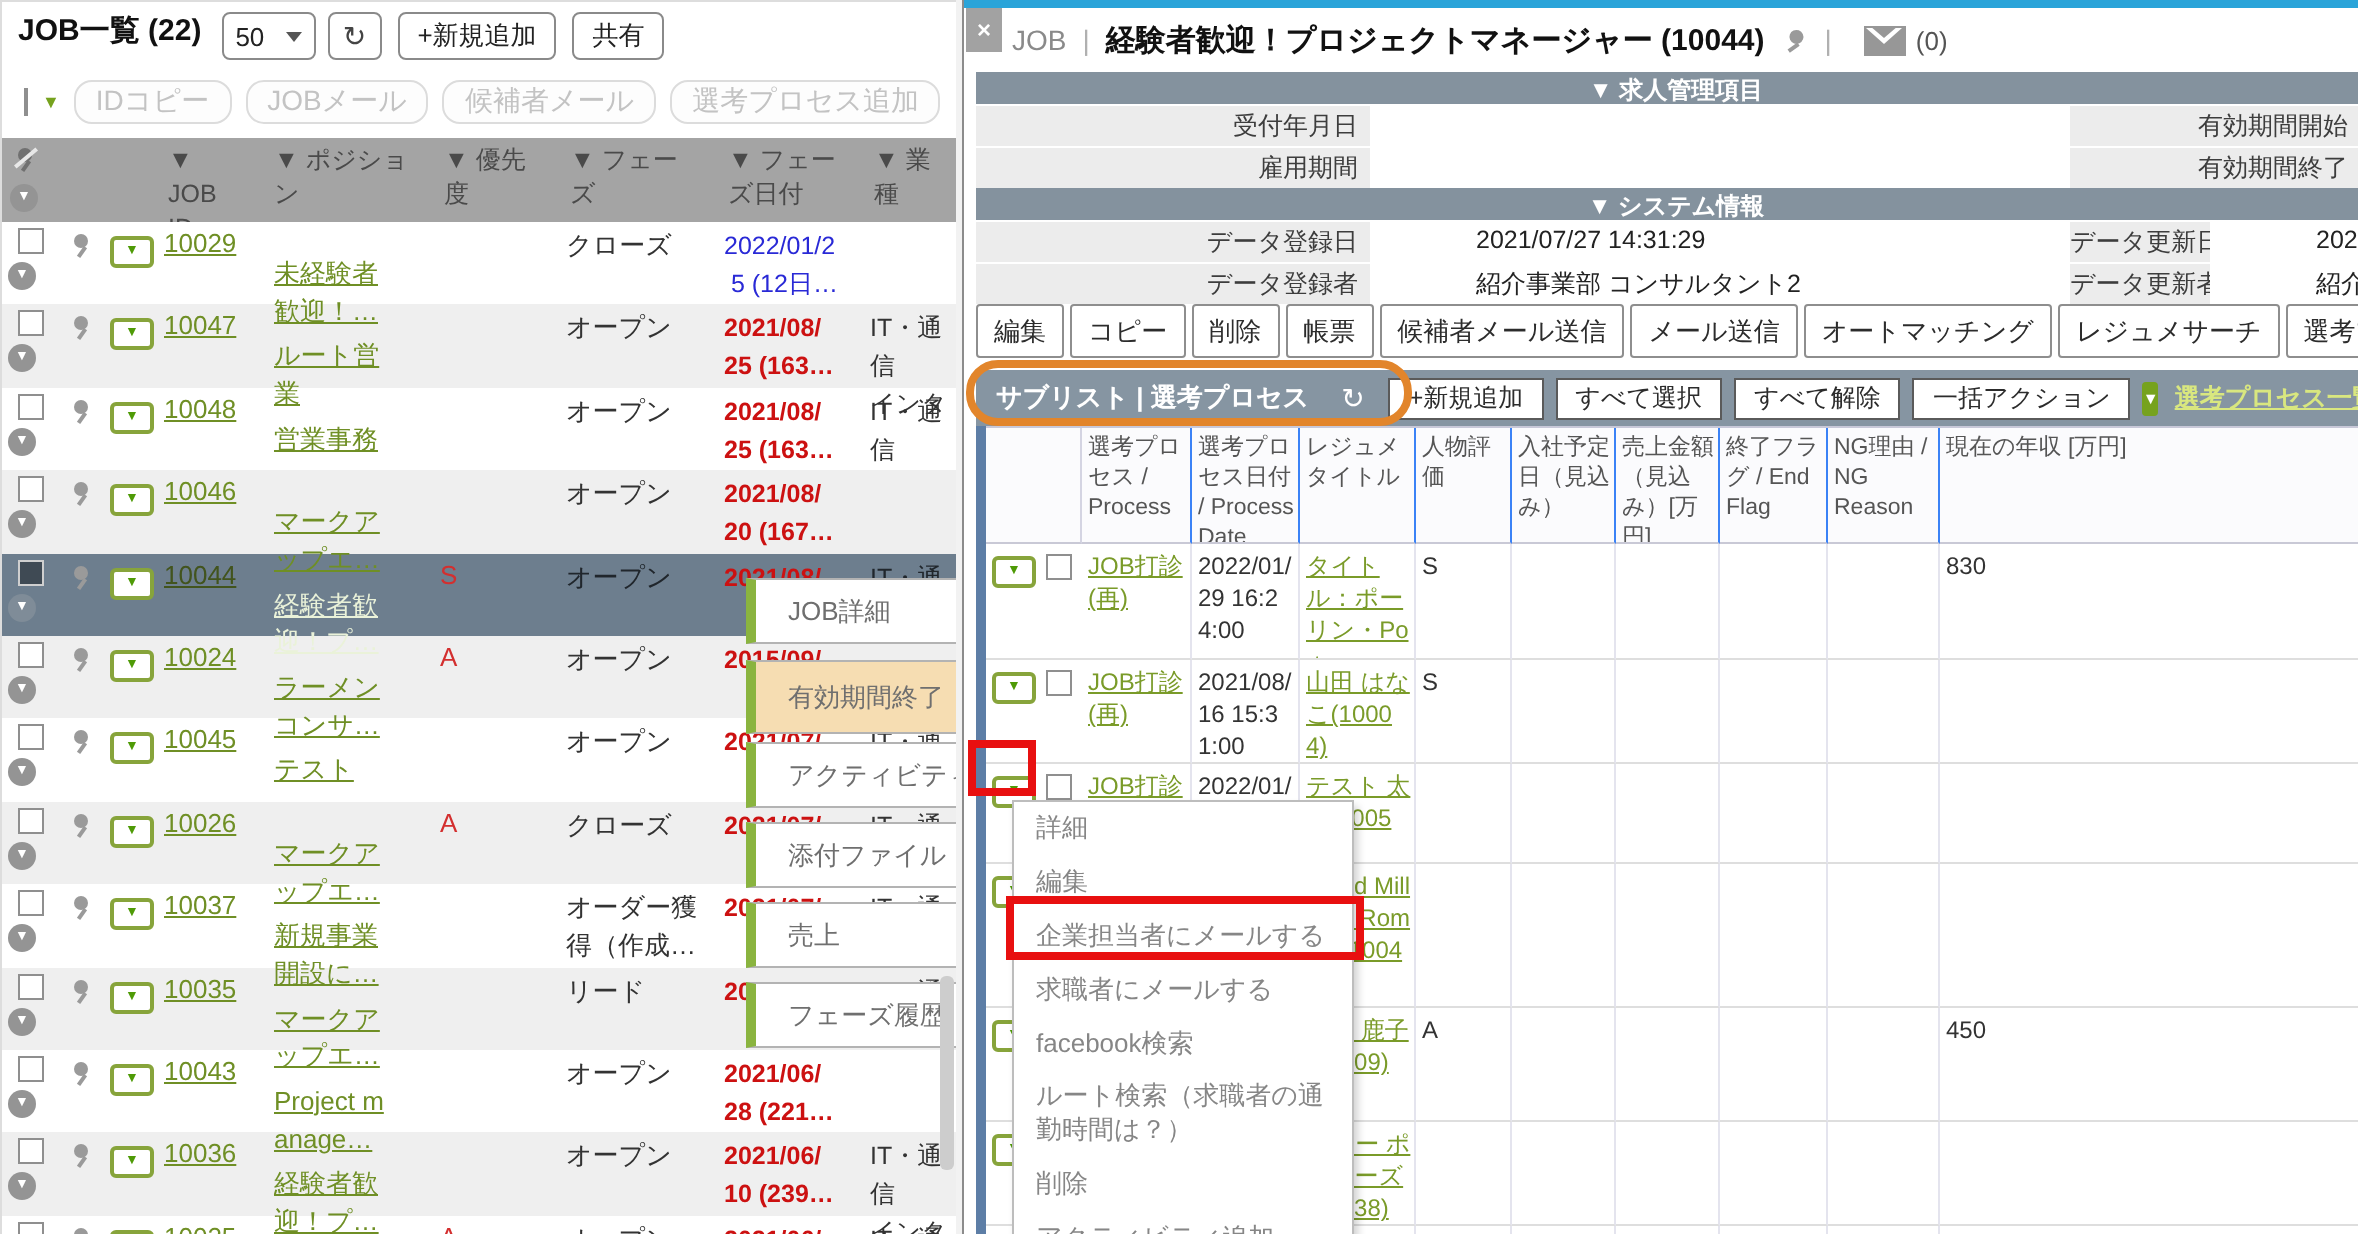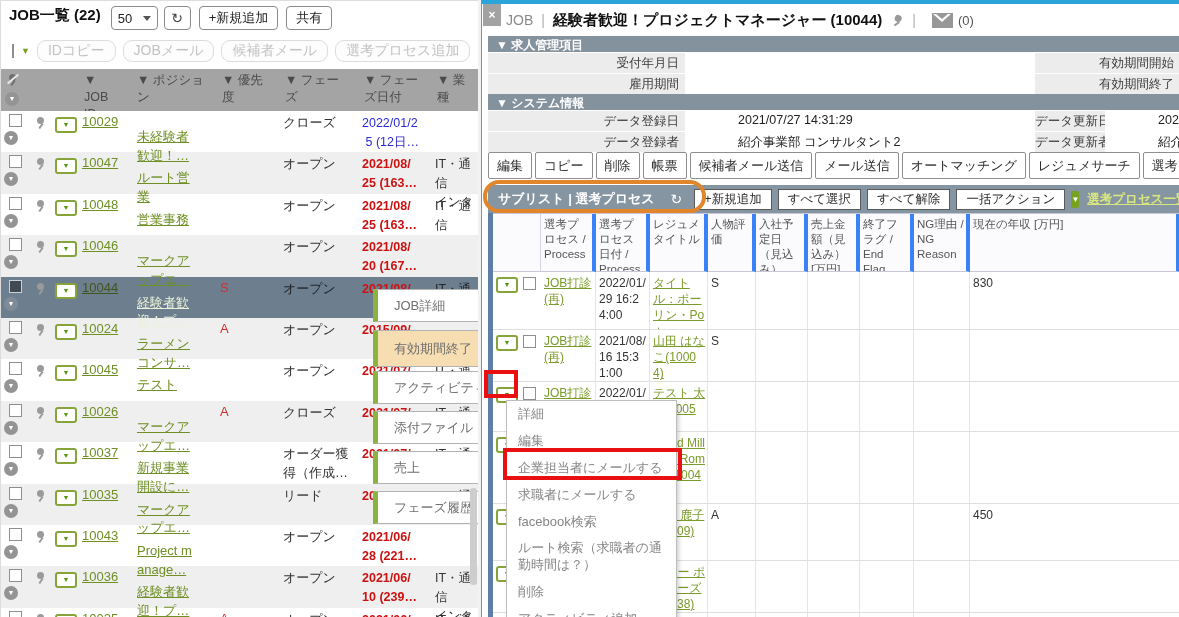--- a/index.html
+++ b/index.html
@@ -80,21 +80,21 @@
   .closebtn { position:absolute; left:1px; top:4px; width:18px; height:22px; background:#a2a2a2; color:#fff; font-size:12px; font-weight:bold; display:flex; align-items:center; justify-content:center; cursor:pointer; }
   .titlebar { position:absolute; left:24px; top:7px; height:26px; display:flex; align-items:center; white-space:nowrap; }
   .tab-label { color:#8a8a8a; font-size:14px; }
   .tsep { color:#b0b0b0; margin:0 8px; font-size:14px; }
   .rtitle { font-weight:bold; font-size:15px; color:#111; }
   .tpin { margin-left:10px; transform:rotate(20deg); }
   .env { display:inline-block; width:21px; height:15px; background:#979797; position:relative; margin-left:8px; }
   .env::before { content:""; position:absolute; left:1px; top:1px; width:0; height:0; border-left:9.5px solid transparent; border-right:9.5px solid transparent; border-top:8px solid #fff; }
   .env::after { content:""; position:absolute; left:3px; top:0; width:0; height:0; border-left:7.5px solid transparent; border-right:7.5px solid transparent; border-top:6px solid #979797; }
   .mailcount { margin-left:5px; color:#555; font-size:13px; }
-  .secbar { position:absolute; left:6px; width:692px; height:16px; background:#84929e; color:#fff; font-weight:bold; font-size:12px; padding:1px 0 0 8px; }
+  .secbar { position:absolute; left:6px; width:692px; height:16px; background:#84929e; color:#fff; font-weight:bold; font-size:12px; padding:1px 0 0 8px;text-align:center; }
   .sec1 { top:36px; }
   .sec2 { top:94px; }
   .fgrid1, .fgrid2 { position:absolute; left:6px; width:692px; }
   .fgrid1 { top:53px; }
   .fgrid2 { top:111px; }
   .frow { display:grid; height:20px; margin-bottom:1px; }
   .fgrid1 .frow { grid-template-columns:197px 350px 1fr; }
   .fgrid2 .frow { grid-template-columns:197px 350px 70px 1fr; }
   .flabel { background:#ececec; color:#3d3d3d; font-size:12.5px; text-align:right; padding:2px 6px 0 0; white-space:nowrap; overflow:hidden; }
   .fval { background:#fff; color:#222; font-size:12.5px; padding:2px 0 0 5px; white-space:nowrap; overflow:hidden;margin-left:48px; }
@@ -103,21 +103,21 @@
   .sublist { position:absolute; left:6px; top:185px; width:692px; height:28px; background:#8695a2; display:flex; align-items:center; overflow:hidden; }
   .sublabel { color:#fff; font-weight:bold; font-size:13px; margin-left:10px; white-space:nowrap; }
   .subrefresh { color:#fff; font-size:14px; margin-left:16px; cursor:pointer; }
   .sbtns { display:flex; margin-left:12px; }
   .sbtn { height:21px; border:1px solid #5a5a5a; background:#fff; color:#2c2c2c; font-size:12.5px; padding:0 9px; margin-right:6px; display:flex; align-items:center; white-space:nowrap; cursor:pointer; }
   .bulkdrop { width:17px; height:17px; background:#76a21e; border-radius:2px; color:#fff; text-align:center; margin-right:8px; cursor:pointer; }
   .bulkdrop::before { content:"▼"; font-size:8px; line-height:17px; display:block; }
   .listlink { color:#d9e77f; font-weight:bold; font-size:12.5px; text-decoration:underline; white-space:nowrap; }
   .bstrip { position:absolute; left:6px; top:213px; width:5px; height:404px; background:#5d7ea6; }
   .sthead { position:absolute; left:11px; top:213px; width:687px; height:59px; display:grid; grid-template-columns:48px 55px 54px 58px 48px 52px 52px 54px 56px 1fr; background:#fbfbfd; border-top:1px solid #c8c8d8; }
-  .sth { font-size:11.5px; color:#555; padding:3px 2px 0 3px; line-height:1.3; border-right:4px solid #3b82f6; border-bottom:1px solid #c9c9d6; overflow:hidden; cursor:pointer; }
+  .sth { font-size:11.5px; color:#555; padding:3px 2px 0 3px; line-height:1.3; border-right:1px solid #3b82f6; border-bottom:1px solid #c9c9d6; overflow:hidden; cursor:pointer; }
   .sth-lead { border-right:1px solid #d4d4e2; border-bottom:1px solid #c9c9d6; }
   .srows { position:absolute; left:11px; top:272px; width:687px; height:345px; overflow:hidden; }
   .srow { display:grid; grid-template-columns:28px 20px 55px 54px 58px 48px 52px 52px 54px 56px 1fr; background:#fff; }
   .srow:nth-child(1){ height:58px; }
   .srow:nth-child(2){ height:52px; }
   .srow:nth-child(3){ height:50px; }
   .srow:nth-child(4){ height:72px; }
   .srow:nth-child(5){ height:57px; }
   .srow:nth-child(6){ height:52px; }
   .srow:nth-child(7){ height:24px; }

